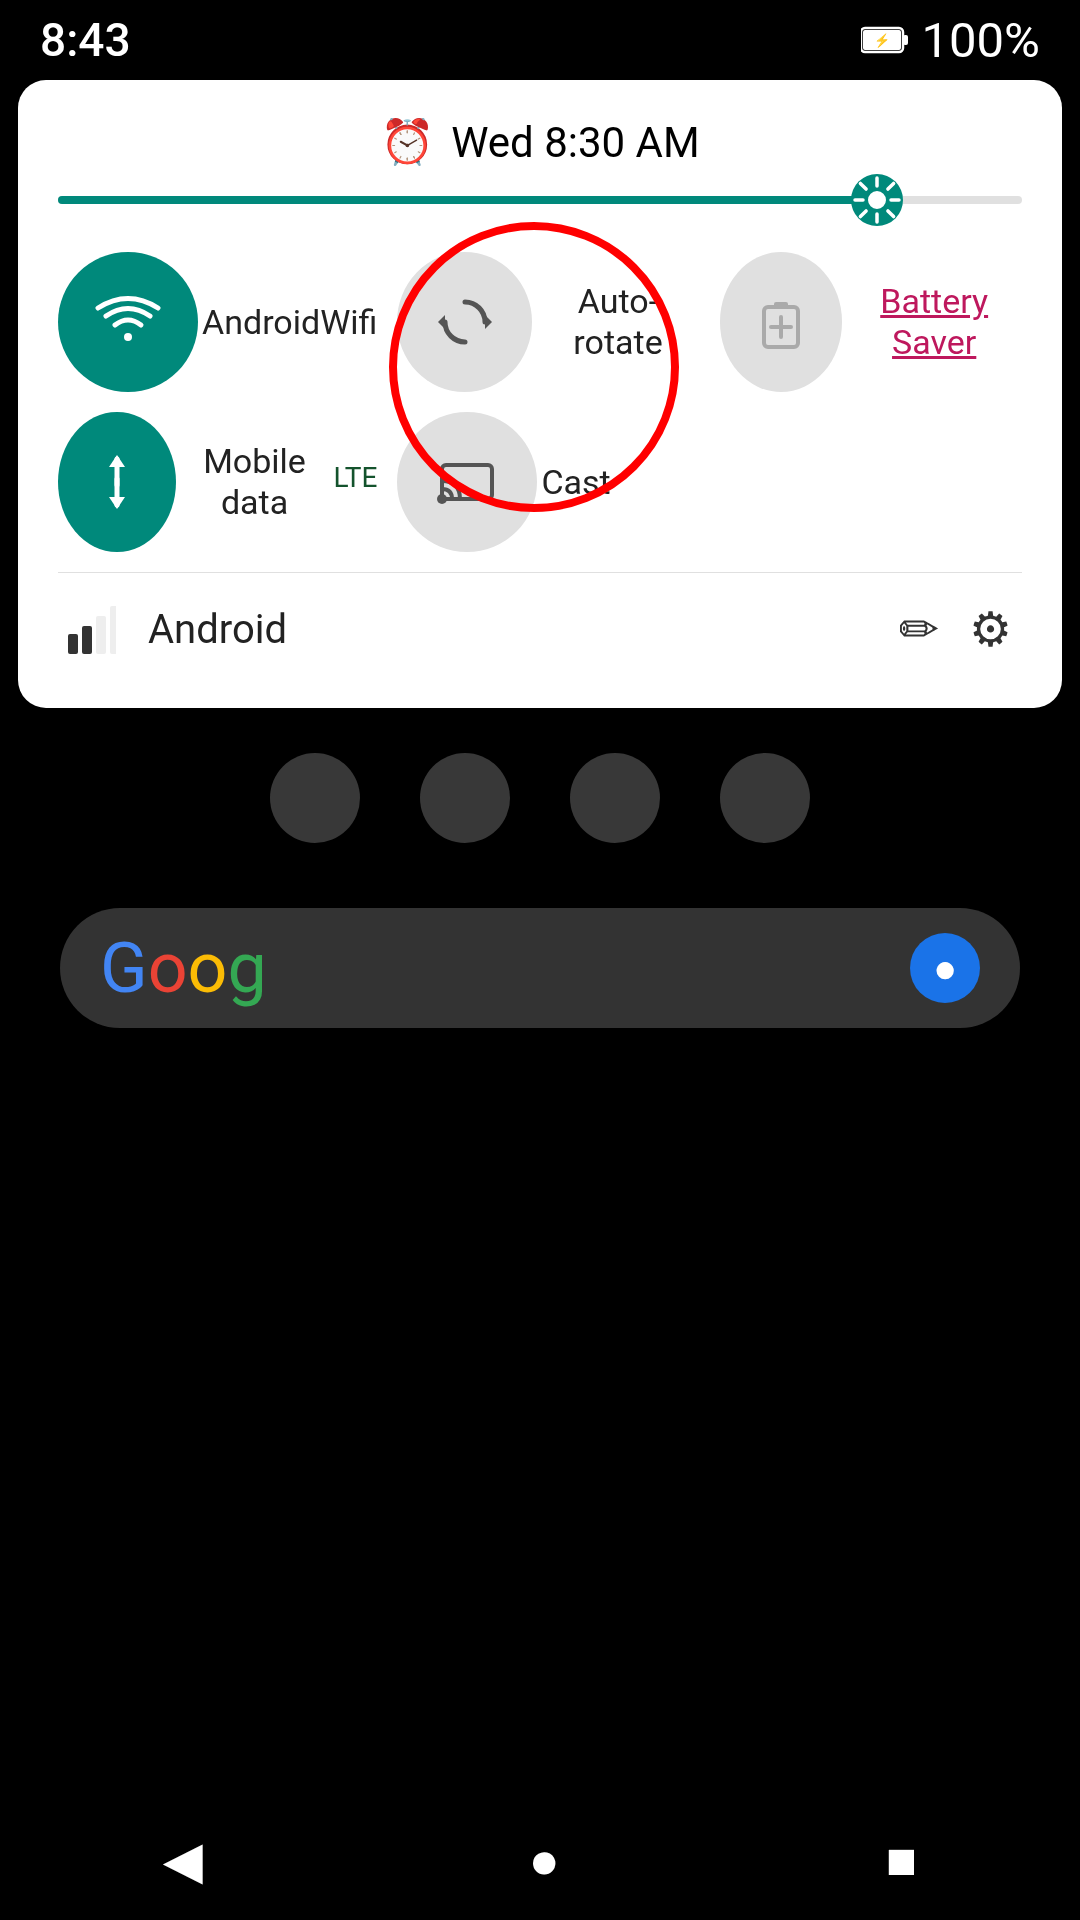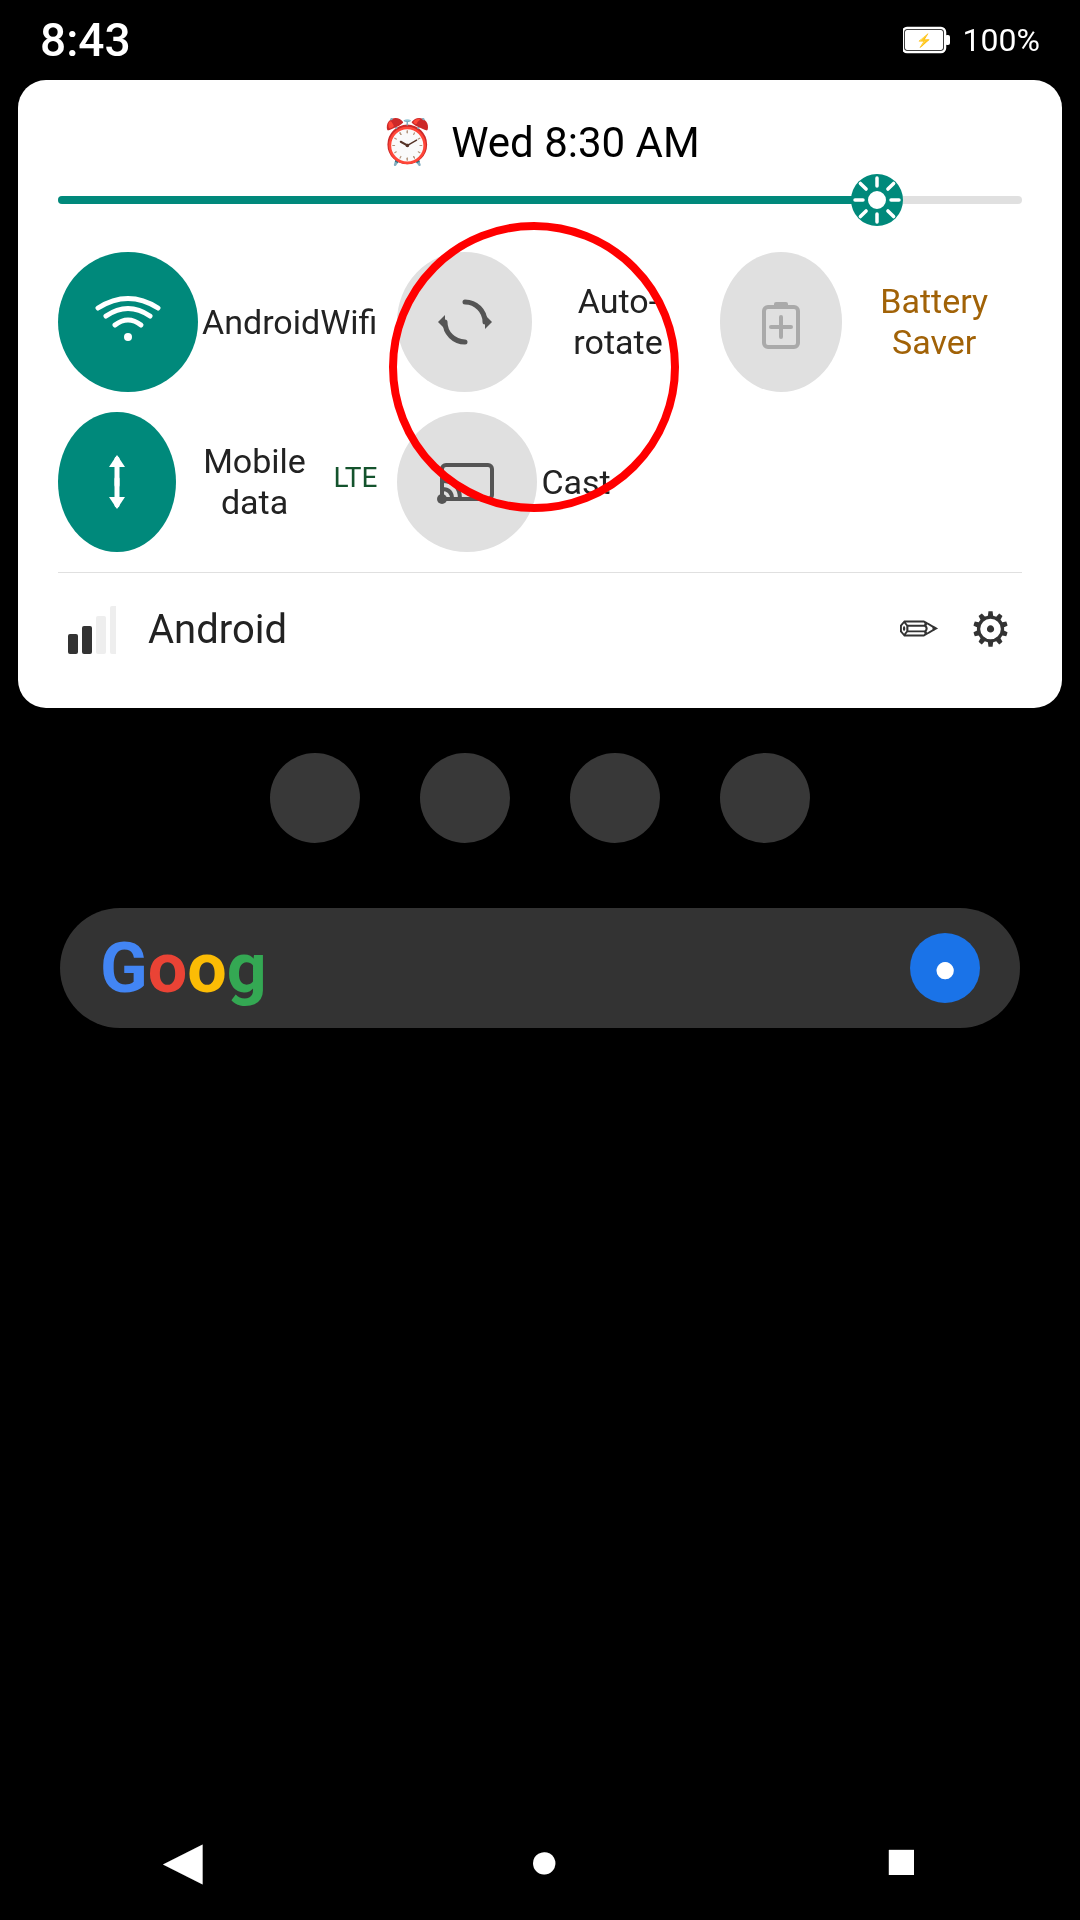--- a/index.html
+++ b/index.html
@@ -28,21 +28,21 @@
       font-size: 46px;
       font-weight: 500;
     }
     .status-right {
       display: flex;
       align-items: center;
       gap: 12px;
     }
     .battery-text {
       color: #fff;
-      font-size: 32px;
+      font-size: 49px;
       font-weight: 400;
     }
 
     
     .qs-panel {
       margin: 0 18px;
       background: #fff;
       border-radius: 28px;
       padding: 36px 40px 40px;
       position: relative;
@@ -146,21 +146,22 @@
     }
 
     .tile-sublabel {
       font-size: 28px;
       color: #14532d;
       text-align: center;
       margin-top: -10px;
     }
 
     .tile-label.dim {
-      color: #a16207;
+      color: #be185d;
+      text-decoration: underline;
     }
 
     
     .divider {
       width: 100%;
       height: 1px;
       background: #e0e0e0;
       margin: 20px 0 0;
     }
 
@@ -212,21 +213,21 @@
       height: 120px;
       background: rgba(60,60,60,0.85);
       border-radius: 60px;
       display: flex;
       align-items: center;
       justify-content: space-between;
       padding: 0 40px;
     }
     .google-g {
       font-size: 70px;
-      font-weight: 700;
+      font-weight: 400;
       text-align: right;
     }
     .google-g span:nth-child(1) { color: #4285F4; }
     .google-g span:nth-child(2) { color: #EA4335; }
     .google-g span:nth-child(3) { color: #FBBC05; }
     .google-g span:nth-child(4) { color: #34A853; }
 
     .google-mic {
       width: 70px;
       height: 70px;

